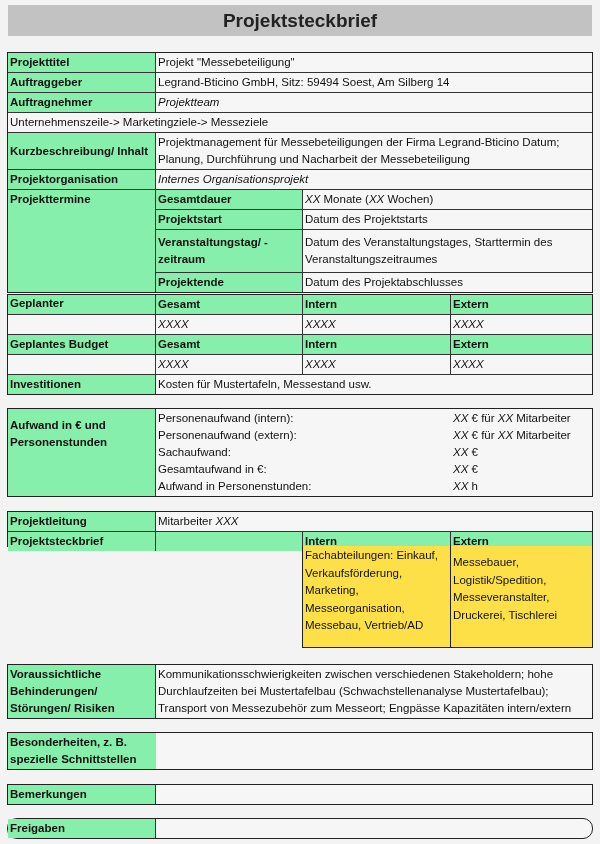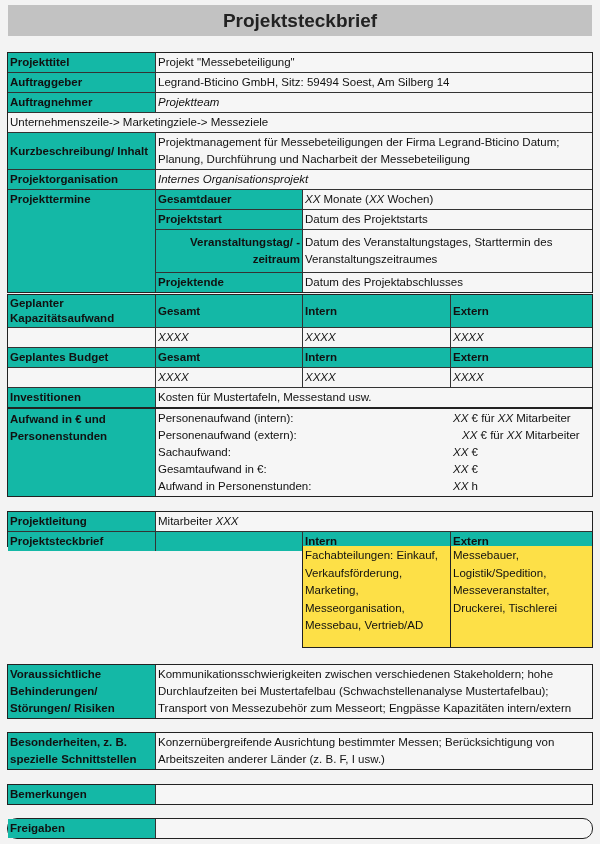--- a/index.html
+++ b/index.html
@@ -5,21 +5,21 @@
   * { box-sizing: border-box; margin: 0; padding: 0; }
   html, body { width: 600px; height: 844px; background: #f3f3f3; overflow: hidden; }
   body { font-family: "Liberation Sans", sans-serif; font-size: 11.5px; color: #111; position: relative; }
   .title-band { position: absolute; left: 8px; top: 5px; width: 584px; height: 31px; background: #c2c2c2;
     display: flex; align-items: center; justify-content: center; font-weight: bold; font-size: 19px; color: #222; }
   .block { position: absolute; left: 7px; width: 586px; border: 1.5px solid #222; background: #f6f6f6; }
   .row { display: flex; border-bottom: 1px solid #333; }
   .row:last-child { border-bottom: none; }
   .cell { padding: 1px 2px; line-height: 17px; border-right: 1px solid #333; }
   .cell:last-child { border-right: none; }
-  .lbl { background: #14b8a6; font-weight: bold; }
+  .lbl { background: #86efac; font-weight: bold; }
   .c1 { width: 148px; flex: none; }
   .c2 { width: 147px; flex: none; }
   .c3 { width: 148px; flex: none; }
   .grow { flex: 1; }
   .it { font-style: italic; }
 </style>
 </head>
 <body>
 
 <div class="title-band">Projektsteckbrief</div>
@@ -58,42 +58,41 @@
     <div class="grow">
       <div class="row">
         <div class="cell lbl c2">Gesamtdauer</div>
         <div class="cell grow"><span class="it">XX</span><span style="white-space:pre"> Monate (</span><span class="it">XX</span><span style="white-space:pre"> Wochen)</span></div>
       </div>
       <div class="row">
         <div class="cell lbl c2">Projektstart</div>
         <div class="cell grow">Datum des Projektstarts</div>
       </div>
       <div class="row">
-        <div class="cell lbl c2" style="padding-top:4px;padding-bottom:4px;text-align:right;">
+        <div class="cell lbl c2" style="padding-top:4px;padding-bottom:4px;">
           <div>Veranstaltungstag/ -</div>
           <div>zeitraum</div>
         </div>
         <div class="cell grow" style="padding-top:4px;">
           <div>Datum des Veranstaltungstages, Starttermin des</div>
           <div>Veranstaltungszeitraumes</div>
         </div>
       </div>
       <div class="row">
         <div class="cell lbl c2">Projektende</div>
         <div class="cell grow">Datum des Projektabschlusses</div>
       </div>
     </div>
   </div>
 </div>
 
 <div class="block" style="top:294px;">
   <div class="row">
     <div class="cell lbl c1" style="line-height:15px;">
       <div>Geplanter</div>
-      <div>Kapazitätsaufwand</div>
     </div>
     <div class="cell lbl c2" style="display:flex;align-items:center;">Gesamt</div>
     <div class="cell lbl c3" style="display:flex;align-items:center;">Intern</div>
     <div class="cell lbl grow" style="display:flex;align-items:center;">Extern</div>
   </div>
   <div class="row">
     <div class="cell c1"></div>
     <div class="cell c2 it">XXXX</div>
     <div class="cell c3 it">XXXX</div>
     <div class="cell grow it">XXXX</div>
@@ -111,30 +110,30 @@
     <div class="cell grow it">XXXX</div>
   </div>
   <div class="row">
     <div class="cell lbl c1">Investitionen</div>
     <div class="cell grow">Kosten für Mustertafeln, Messestand usw.</div>
   </div>
 </div>
 
 <div class="block" style="top:408px;">
   <div class="row">
-    <div class="cell lbl c1" style="padding-top:2px;">
+    <div class="cell lbl c1" style="padding-top:8px;">
       <div>Aufwand in € und</div>
       <div>Personenstunden</div>
     </div>
     <div class="grow" style="padding:1px 2px;">
       <div style="display:flex;line-height:17px;">
         <span style="width:295px;">Personenaufwand (intern):</span>
         <span><i>XX</i><span style="white-space:pre"> € für </span><i>XX</i><span style="white-space:pre"> Mitarbeiter</span></span>
       </div>
-      <div style="display:flex;line-height:17px;gap:9px;">
+      <div style="display:flex;line-height:17px;">
         <span style="width:295px;">Personenaufwand (extern):</span>
         <span><i>XX</i><span style="white-space:pre"> € für </span><i>XX</i><span style="white-space:pre"> Mitarbeiter</span></span>
       </div>
       <div style="display:flex;line-height:17px;">
         <span style="width:295px;">Sachaufwand:</span>
         <span><i>XX</i><span style="white-space:pre"> €</span></span>
       </div>
       <div style="display:flex;line-height:17px;">
         <span style="width:295px;">Gesamtaufwand in €:</span>
         <span><i>XX</i><span style="white-space:pre"> €</span></span>
@@ -160,21 +159,21 @@
   </div>
 </div>
 <div style="position:absolute;left:302px;top:546px;width:291px;height:102px;border:1.5px solid #222;border-top:none;display:flex;background:#fde047;">
   <div style="width:148px;border-right:1.5px solid #222;padding:1px 2px;line-height:17.5px;">
     <div>Fachabteilungen: Einkauf,</div>
     <div>Verkaufsförderung,</div>
     <div>Marketing,</div>
     <div>Messeorganisation,</div>
     <div>Messebau, Vertrieb/AD</div>
   </div>
-  <div style="flex:1;padding:1px 2px;line-height:17.5px;">
+  <div style="flex:1;padding:8px 2px;line-height:17.5px;">
     <div>Messebauer,</div>
     <div>Logistik/Spedition,</div>
     <div>Messeveranstalter,</div>
     <div>Druckerei, Tischlerei</div>
   </div>
 </div>
 
 <div class="block" style="top:664px;">
   <div class="row">
     <div class="cell lbl c1">
@@ -189,24 +188,20 @@
     </div>
   </div>
 </div>
 
 <div class="block" style="top:732px;">
   <div class="row">
     <div class="cell lbl c1">
       <div>Besonderheiten, z. B.</div>
       <div>spezielle Schnittstellen</div>
     </div>
-    <div class="cell grow">
-      <div>Konzernübergreifende Ausrichtung bestimmter Messen; Berücksichtigung von</div>
-      <div>Arbeitszeiten anderer Länder (z. B. F, I usw.)</div>
-    </div>
   </div>
 </div>
 
 <div class="block" style="top:784px;">
   <div class="row">
     <div class="cell lbl c1">Bemerkungen</div>
     <div class="cell grow"></div>
   </div>
 </div>
 

